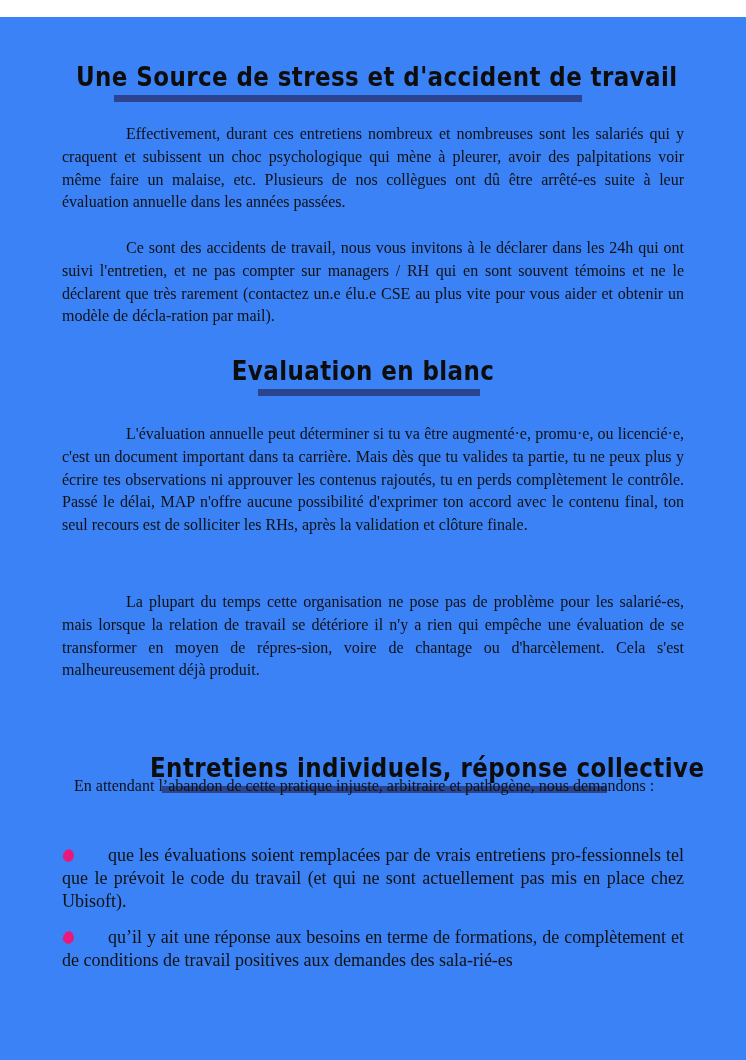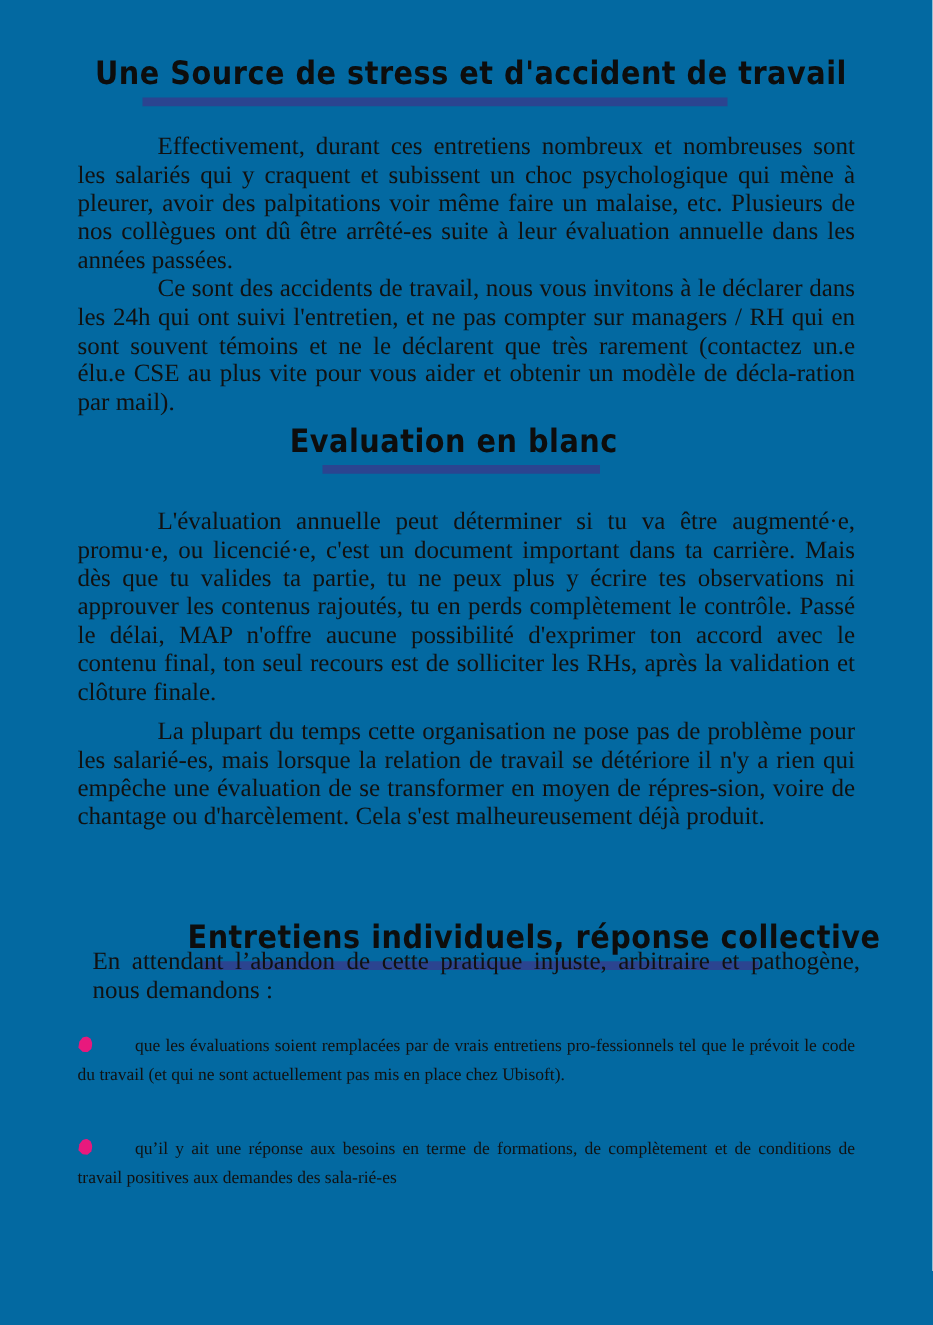--- a/index.html
+++ b/index.html
@@ -12,21 +12,22 @@
     height: 1060px;
     position: relative;
     font-family: "Liberation Serif", "DejaVu Serif", serif;
     color: #111111;
     overflow: hidden;
   }
 
   .page {
     position: absolute;
     inset: 0;
-    background: #0369a1;
+    background: #3b82f6;
+    margin-top: 17px;
   }
 
   .content {
     position: absolute;
     left: 62px;
     top: 40px;
     width: 622px;
   }
 
   
@@ -64,40 +65,40 @@
   #heading-2 { position: absolute; left: 136px; top: 303px; width: 330px; }
   #heading-2 .heading-rule { width: 222px; margin-left: 60px; }
 
   
   #heading-3 { position: absolute; left: 88px; top: 700px; width: 520px; }
   #heading-3 .heading-rule { width: 445px; margin-left: 12px; }
 
   
   .para {
     position: absolute;
-    font-size: 20px;
+    font-size: 16px;
     line-height: 22.8px;
     text-align: justify;
     text-justify: inter-word;
     color: #111111;
     margin: 0;
     hyphens: manual;
   }
   .para.indent { text-indent: 64px; }
 
   #para-1 { left: 0px;  top: 66px;  width: 622px; }
   #para-2 { left: 0px;  top: 180px; width: 622px; }
   #para-3 { left: 0px;  top: 366px; width: 622px; }
   #para-4 { left: 0px;  top: 534px; width: 622px; }
   #para-5 { left: 12px;  top: 718px; width: 614px; }
 
   
   .bullet-item {
     position: absolute;
-    font-size: 14px;
+    font-size: 18px;
     line-height: 22.8px;
     text-align: justify;
     color: #111111;
     margin: 0;
     width: 622px;
   }
   #bullet-1 { left: 0px; top: 787px; }
   #bullet-2 { left: 0px; top: 869px; }
 
   .bullet-lead {

